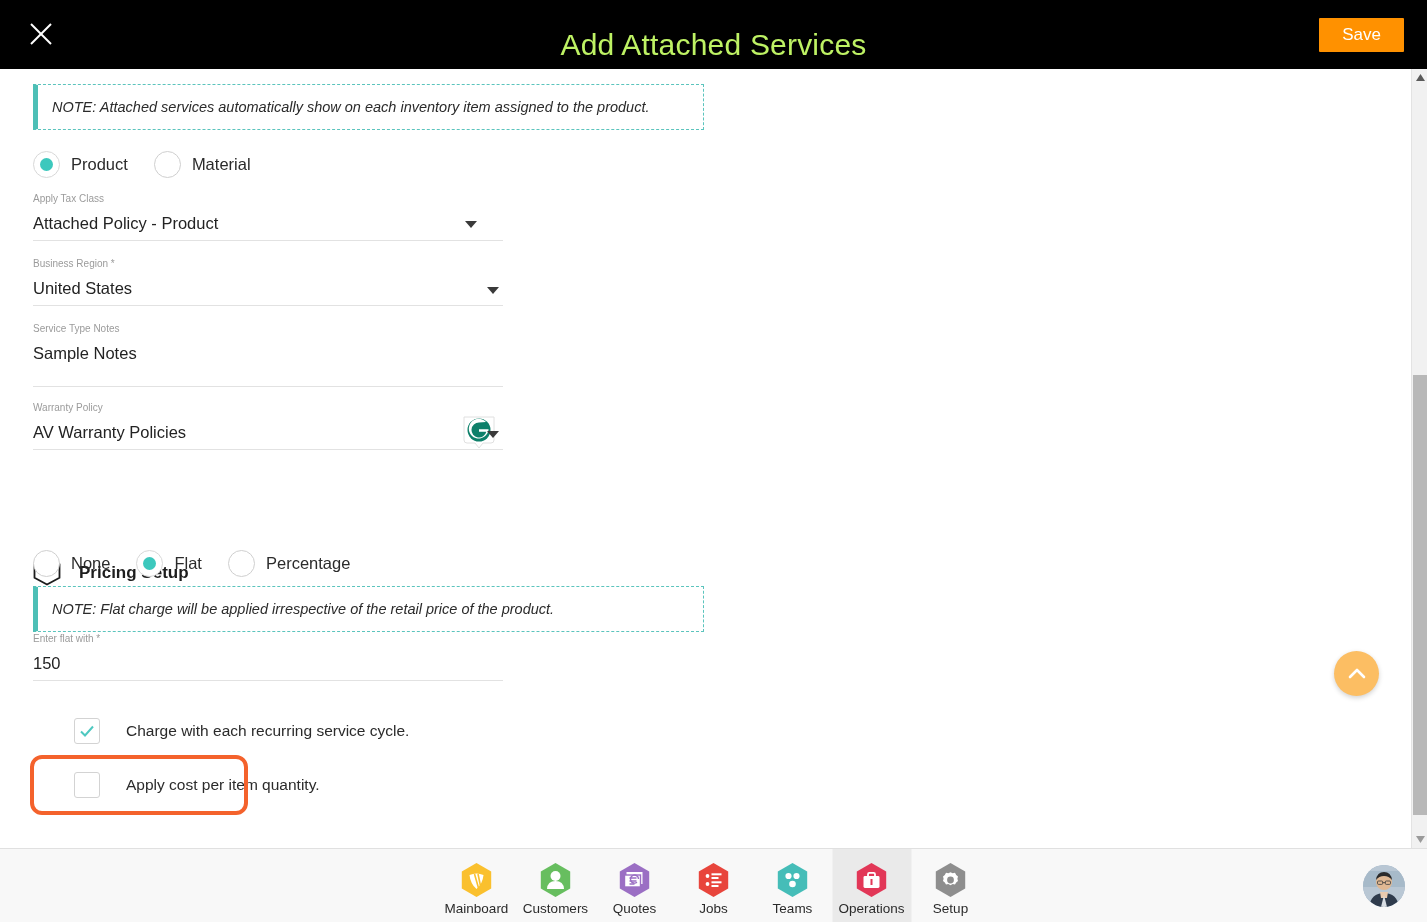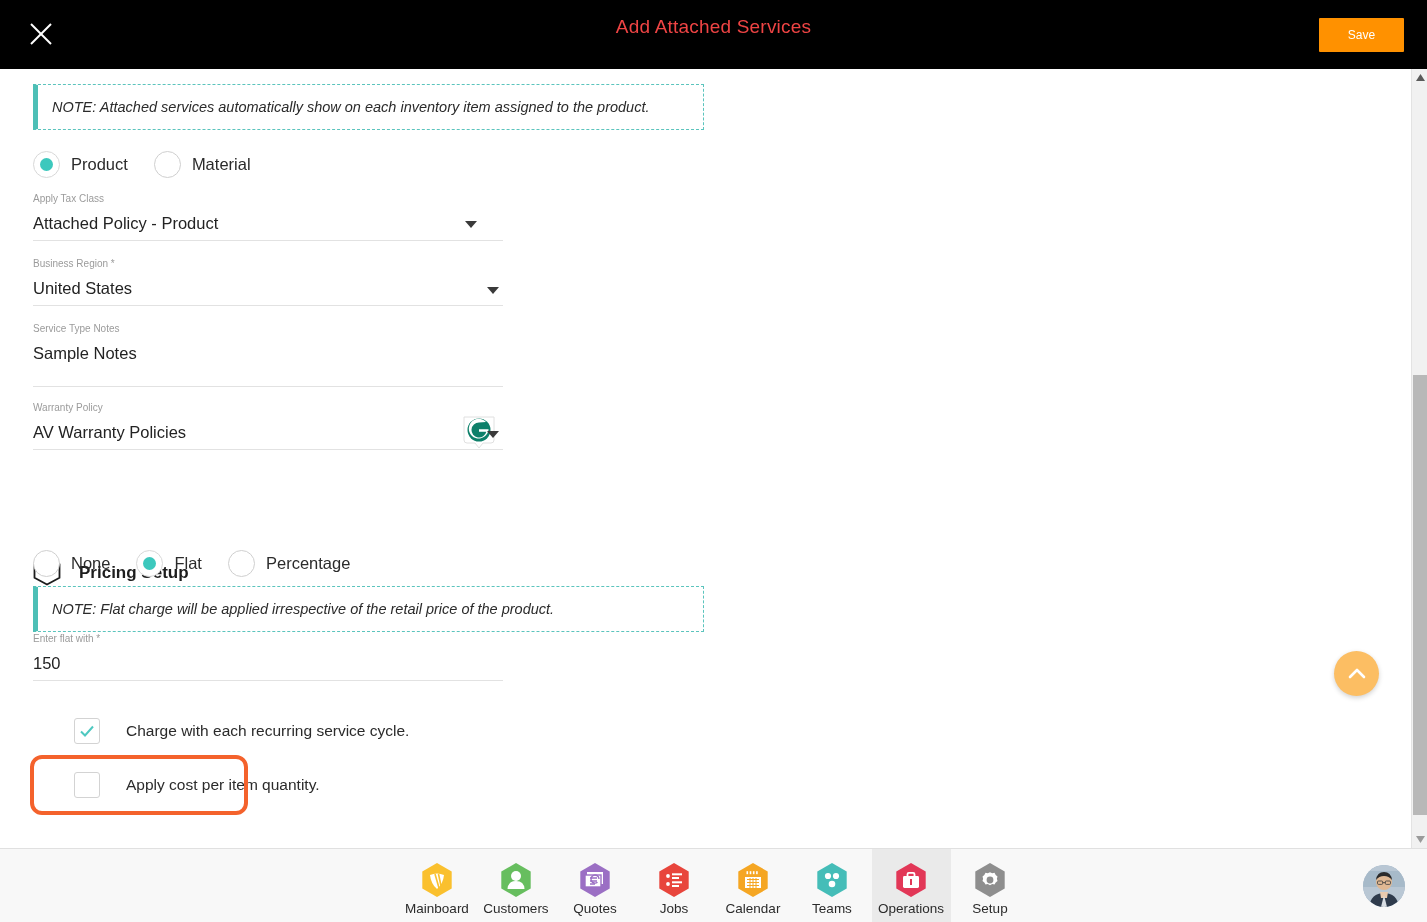--- a/index.html
+++ b/index.html
@@ -21,33 +21,33 @@
   .close-btn {
     position: absolute; left: 26px; top: 19px;
     width: 30px; height: 30px;
     display: flex; align-items: center; justify-content: center;
     cursor: pointer;
   }
   .close-btn svg { display:block; }
   .header-title {
     position: absolute; left: 0; width: 1427px;
     text-align: center;
-    color: #ef4444;
-    font-size: 19px;
+    color: #bef264;
+    font-size: 30px;
     font-weight: 400;
     letter-spacing: .2px;
-    top: 16px;
+    top: 28px;
   }
   .save-btn {
     position: absolute; right: 23px; top: 18px;
     width: 85px; height: 34px;
     background: #FF9100;
     color: #fff;
     border: none;
-    font-size: 12px;
+    font-size: 17px;
     font-family: "Liberation Sans", sans-serif;
     cursor: pointer;
     border-radius: 1px;
   }
 
   
   .content {
     position: absolute; top: 69px; left: 0;
     width: 1411px; height: 779px;
     background: #fff;
@@ -424,33 +424,20 @@
           <circle cx="14" cy="16" r="1.9" fill="#ffffff"></circle>
           <circle cx="14" cy="24" r="1.9" fill="#ffffff"></circle>
           <rect x="18" y="13.3" width="10" height="2" fill="#ffffff"></rect>
           <rect x="18" y="17" width="7" height="2" fill="#ffffff"></rect>
           <rect x="18" y="21.3" width="10" height="2" fill="#ffffff"></rect>
           <rect x="18" y="25" width="7" height="2" fill="#ffffff"></rect>
         </svg>
         <span class="nav-label">Jobs</span>
       </div>
 
-      <div class="nav-item">
-        <svg class="ico" viewBox="0 0 40 40">
-          <polygon points="20,3 34.7,11.5 34.7,28.5 20,37 5.3,28.5 5.3,11.5" fill="#F5A623"></polygon>
-          <rect x="12" y="13" width="16" height="15" fill="#ffffff"></rect>
-          <rect x="12" y="13" width="16" height="4" fill="#F5A623"></rect>
-          <rect x="13.5" y="11.2" width="1.6" height="3" fill="#ffffff"></rect>
-          <rect x="16.7" y="11.2" width="1.6" height="3" fill="#ffffff"></rect>
-          <rect x="19.9" y="11.2" width="1.6" height="3" fill="#ffffff"></rect>
-          <rect x="23.1" y="11.2" width="1.6" height="3" fill="#ffffff"></rect>
-          <path d="M14 19.5 h12 M14 22.5 h12 M14 25.5 h12 M17 18 v10 M20 18 v10 M23 18 v10" stroke="#F5A623" stroke-width="1"></path>
-        </svg>
-        <span class="nav-label">Calendar</span>
-      </div>
 
       <div class="nav-item">
         <svg class="ico" viewBox="0 0 40 40">
           <polygon points="20,3 34.7,11.5 34.7,28.5 20,37 5.3,28.5 5.3,11.5" fill="#45BDB8"></polygon>
           <circle cx="16" cy="16" r="3.1" fill="#ffffff"></circle>
           <circle cx="24" cy="16" r="3.1" fill="#ffffff"></circle>
           <circle cx="20" cy="24" r="3.3" fill="#ffffff"></circle>
         </svg>
         <span class="nav-label">Teams</span>
       </div>

